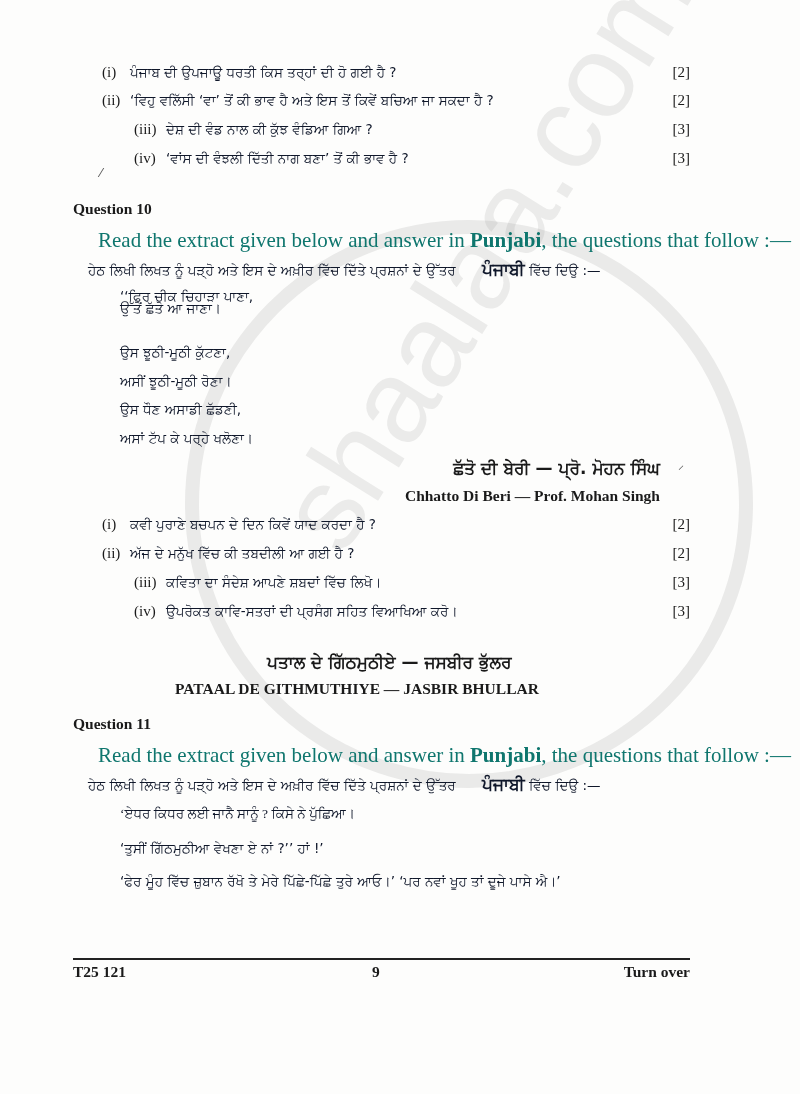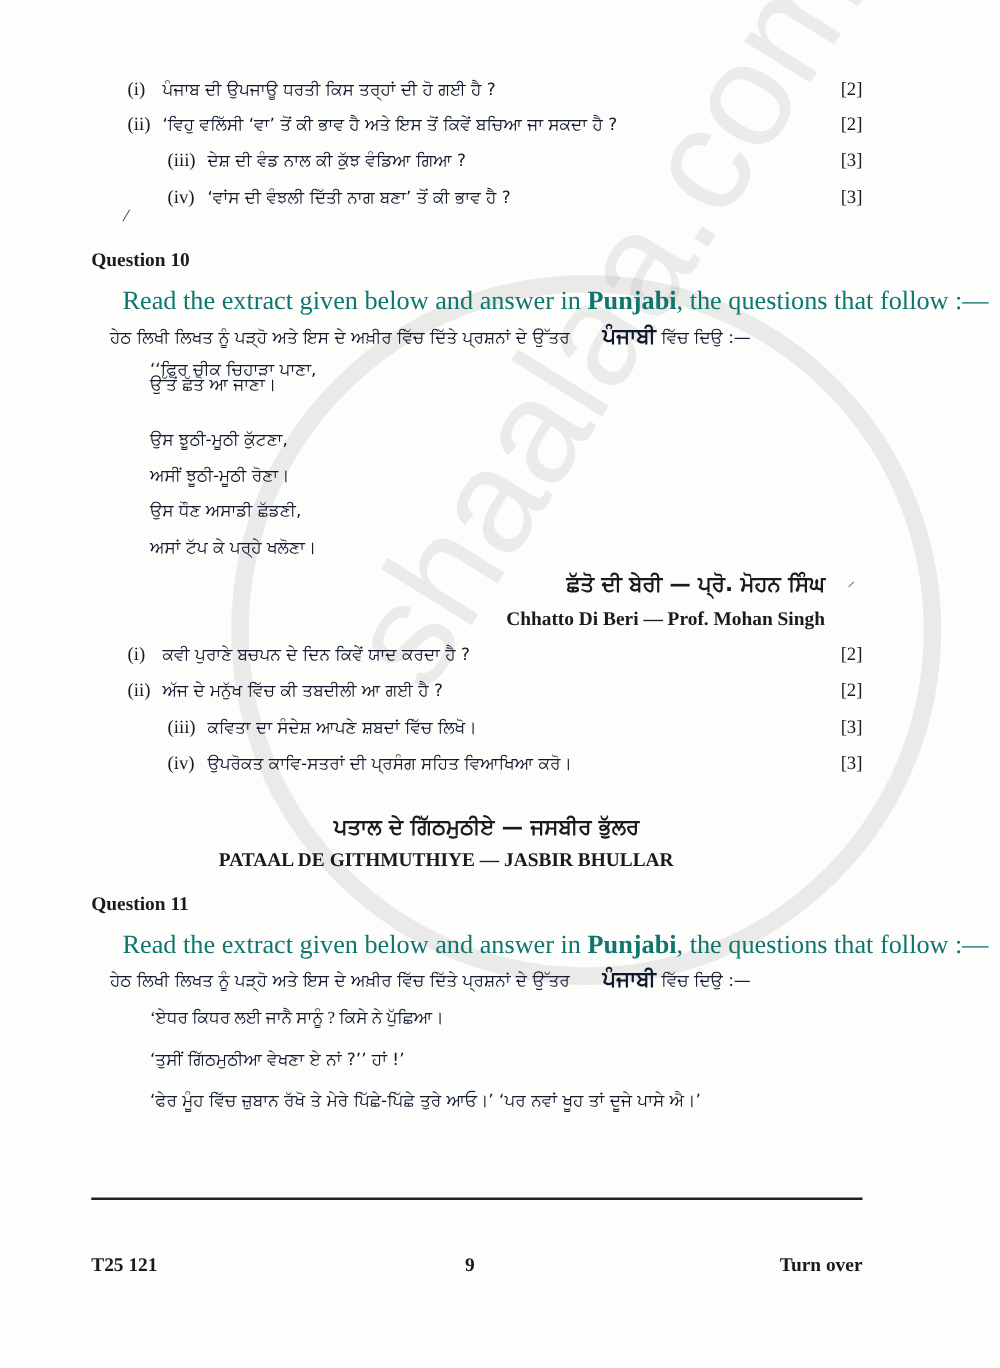--- a/index.html
+++ b/index.html
@@ -84,21 +84,21 @@
   .footer-rule {
     position: absolute;
     left: 73px;
     width: 617px;
     top: 958px;
     height: 1.5px;
     background: #222;
   }
   .footer {
     position: absolute;
-    top: 1004px;
+    top: 963px;
     font-family: "Liberation Serif", serif;
     font-weight: bold;
     font-size: 15.5px;
   }
   .watermark {
     position: absolute;
     left: 185px;
     top: 220px;
     width: 540px;
     height: 540px;

